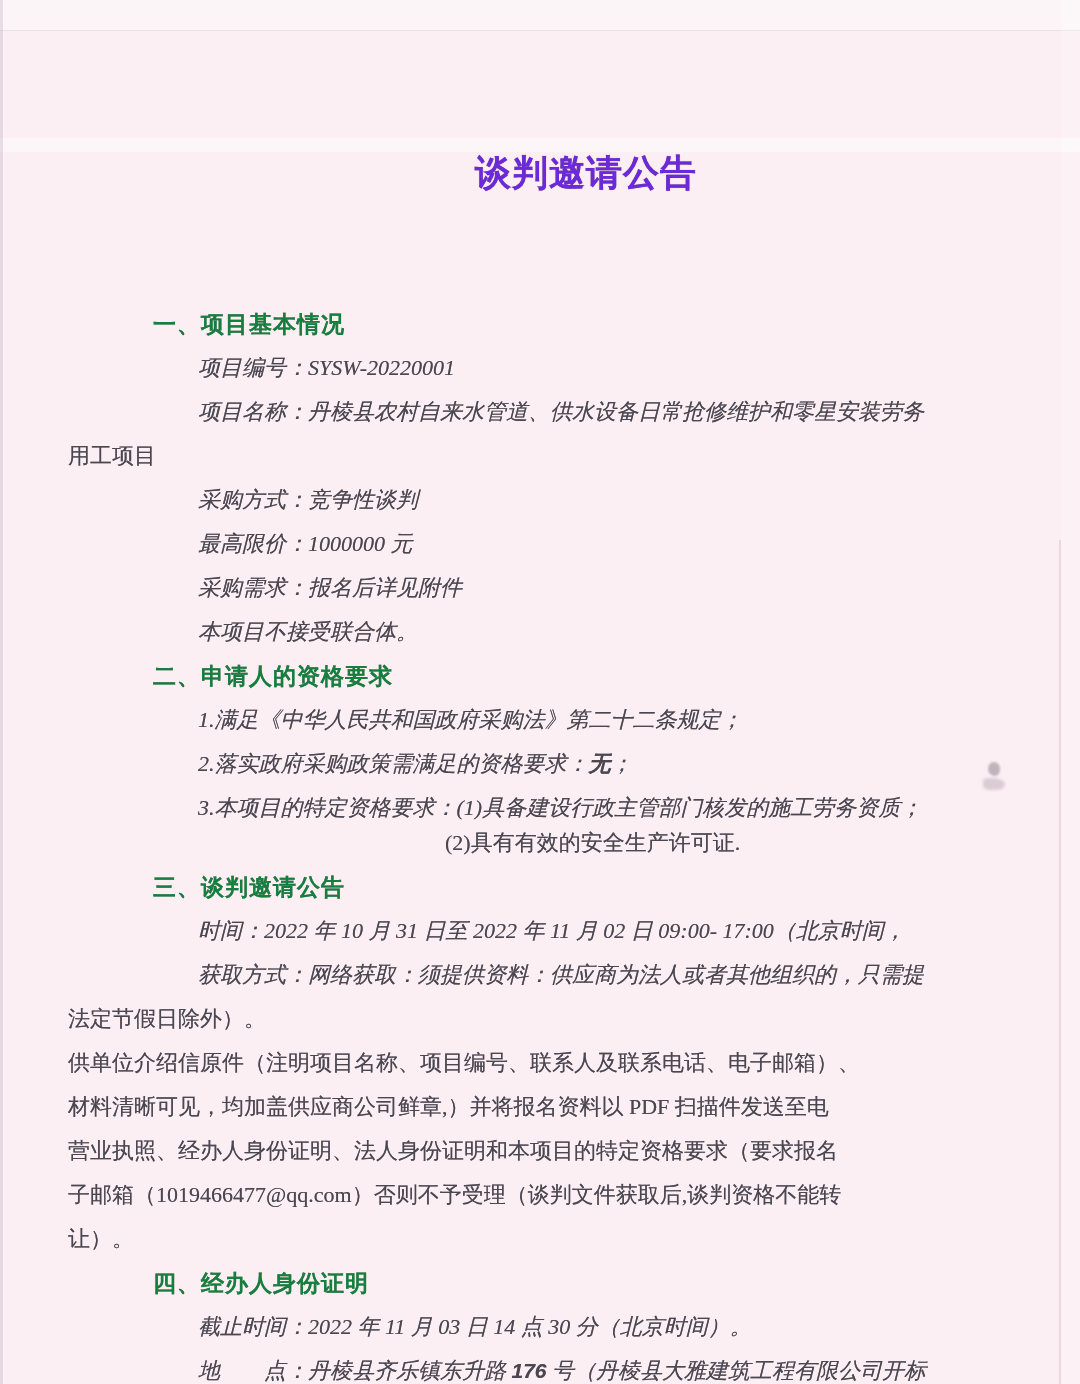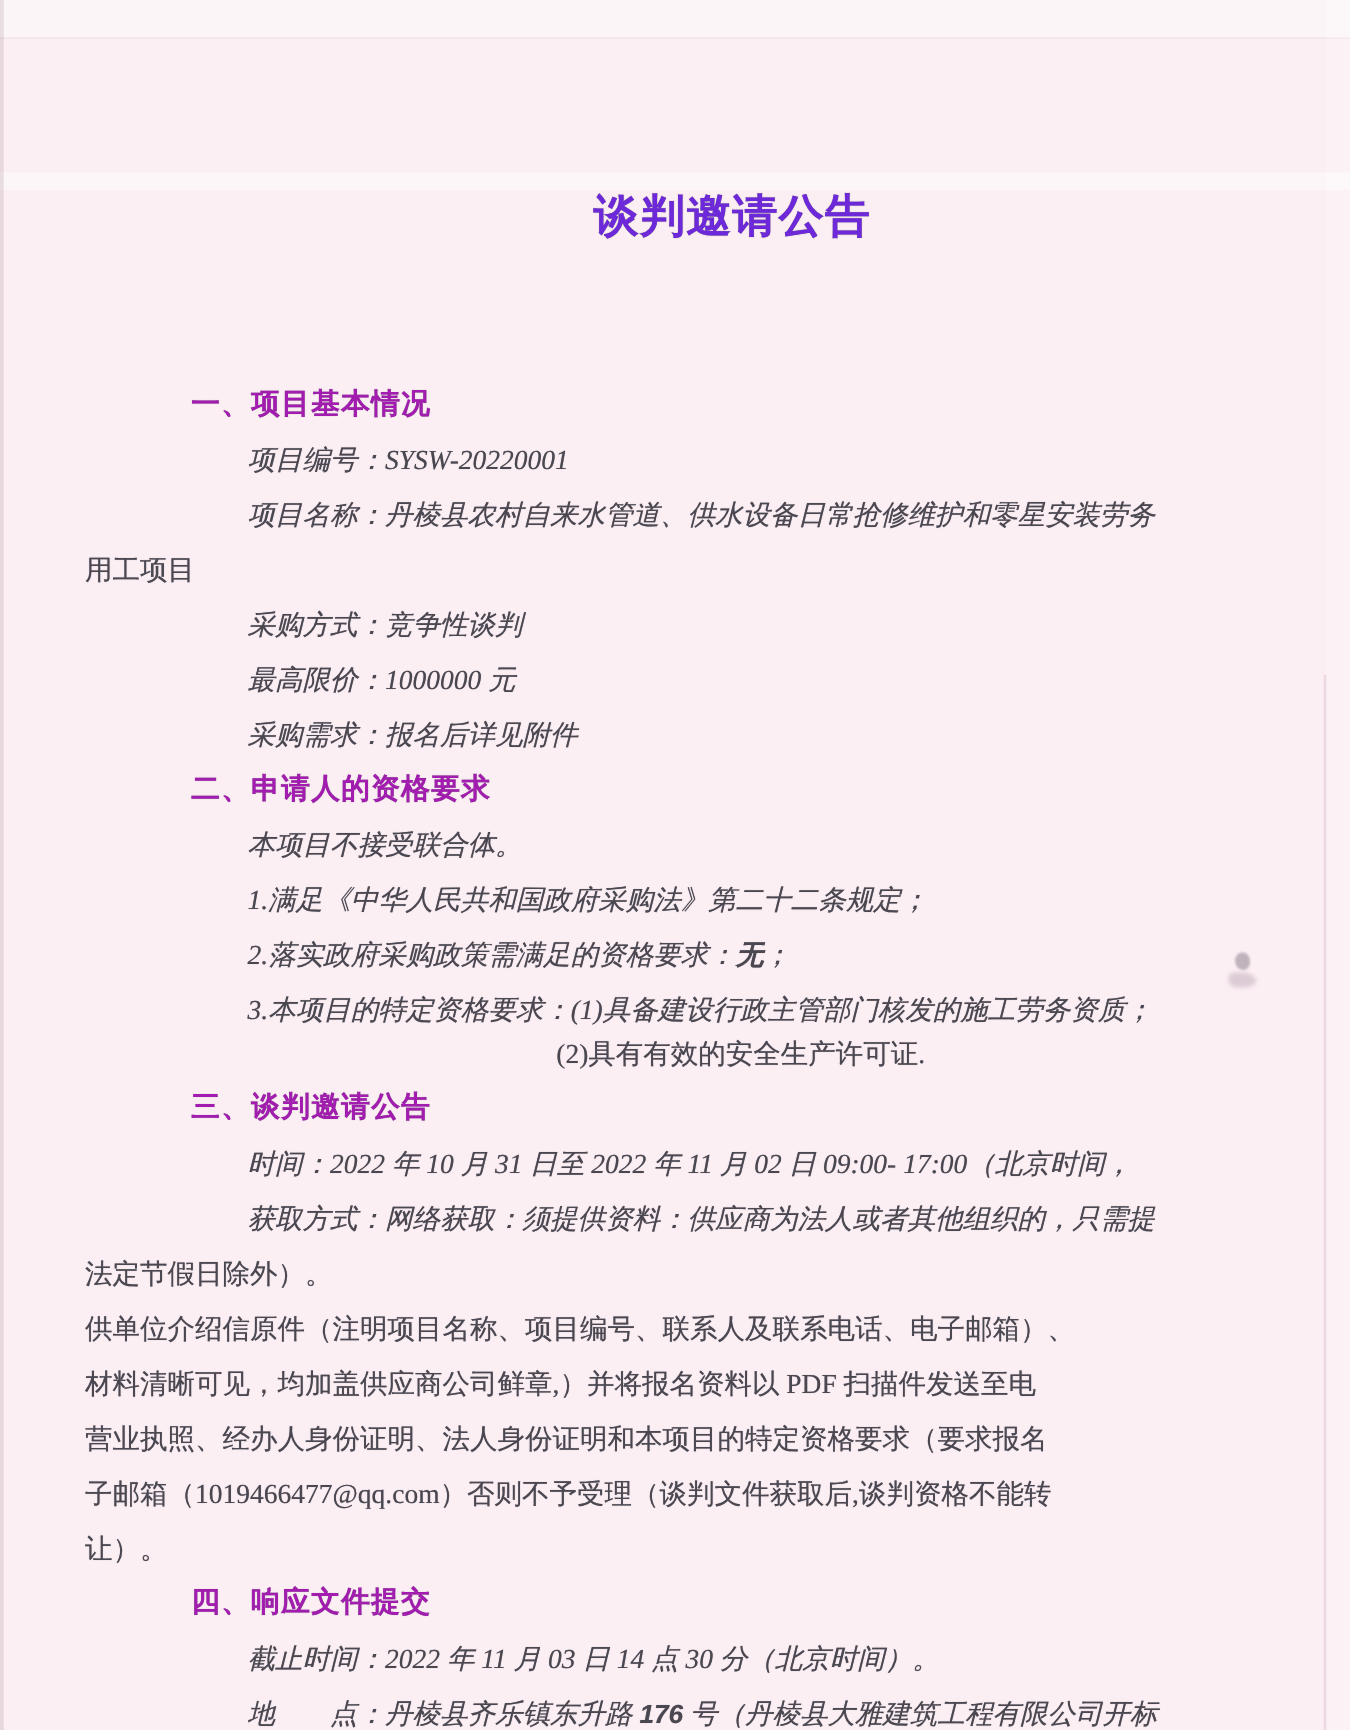--- a/index.html
+++ b/index.html
@@ -95,24 +95,24 @@
     height: 44px;
     line-height: 44px;
     white-space: nowrap;
     margin-left: 68px;
     text-shadow: 0 0 0.6px rgba(74,71,81,0.65);
   }
   .ln.ind { margin-left: 198px; font-style: italic; }
   .ln.sub { margin-left: 445px; }
   .ln.h {
     margin-left: 153px;
-    font-family: Liberation Mono, monospace;
+    font-family: Liberation Sans, sans-serif;
     font-weight: 700;
     font-size: 23px;
-    color: #a21caf;
+    color: #15803d;
     letter-spacing: 1px;
   }
   .ln.tight { margin-bottom: -9px; }
   .bold { font-weight: 700; }
   .sans {
     font-family: "Liberation Sans", "DejaVu Sans", sans-serif;
     font-size: 21px;
     margin-top: 44px;
   }
 </style>
@@ -131,32 +131,32 @@
   <div class="title">谈判邀请公告</div>
 
   <div class="doc-body" id="doc-body">
       <div class="ln h"><span>一、项目基本情况</span></div>
       <div class="ln ind"><span>项目编号：SYSW-20220001</span></div>
       <div class="ln ind"><span>项目名称：丹棱县农村自来水管道、供水设备日常抢修维护和零星安装劳务</span></div>
       <div class="ln"><span>用工项目</span></div>
       <div class="ln ind"><span>采购方式：竞争性谈判</span></div>
       <div class="ln ind"><span>最高限价：1000000 元</span></div>
       <div class="ln ind"><span>采购需求：报名后详见附件</span></div>
+      <div class="ln ind"><span>本项目不接受联合体。</span></div>
       <div class="ln h"><span>二、申请人的资格要求</span></div>
-      <div class="ln ind"><span>本项目不接受联合体。</span></div>
       <div class="ln ind"><span>1.满足《中华人民共和国政府采购法》第二十二条规定；</span></div>
       <div class="ln ind"><span>2.落实政府采购政策需满足的资格要求：</span><span class="bold">无</span><span>；</span></div>
       <div class="ln ind tight"><span>3.本项目的特定资格要求：(1)具备建设行政主管部门核发的施工劳务资质；</span></div>
       <div class="ln sub"><span>(2)具有有效的安全生产许可证.</span></div>
       <div class="ln h"><span>三、谈判邀请公告</span></div>
       <div class="ln ind"><span>时间：2022 年 10 月 31 日至 2022 年 11 月 02 日 09:00- 17:00（北京时间，</span></div>
       <div class="ln ind"><span>获取方式：网络获取：须提供资料：供应商为法人或者其他组织的，只需提</span></div>
       <div class="ln"><span>法定节假日除外）。</span></div>
       <div class="ln"><span>供单位介绍信原件（注明项目名称、项目编号、联系人及联系电话、电子邮箱）、</span></div>
       <div class="ln"><span>材料清晰可见，均加盖供应商公司鲜章,）并将报名资料以 PDF 扫描件发送至电</span></div>
       <div class="ln"><span>营业执照、经办人身份证明、法人身份证明和本项目的特定资格要求（要求报名</span></div>
       <div class="ln"><span>子邮箱（1019466477@qq.com）否则不予受理（谈判文件获取后,谈判资格不能转</span></div>
       <div class="ln"><span>让）。</span></div>
-      <div class="ln h"><span>四、响应文件提交</span></div>
+      <div class="ln h"><span>四、经办人身份证明</span></div>
       <div class="ln ind"><span>截止时间：2022 年 11 月 03 日 14 点 30 分（北京时间）。</span></div>
       <div class="ln ind"><span>地　　点：丹棱县齐乐镇东升路 </span><span class="bold sans">176</span><span> 号（丹棱县大雅建筑工程有限公司开标</span></div>
     </div>
 </div>
 
 </body></html>

